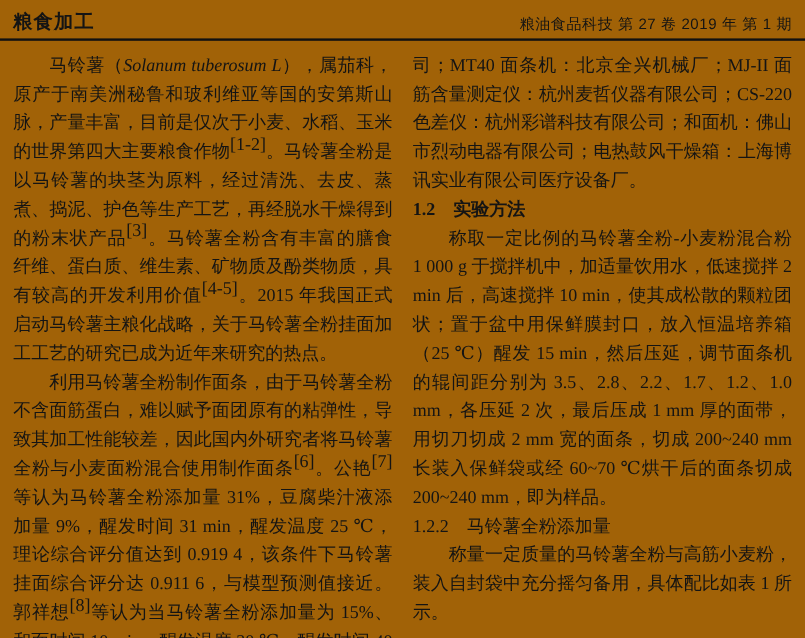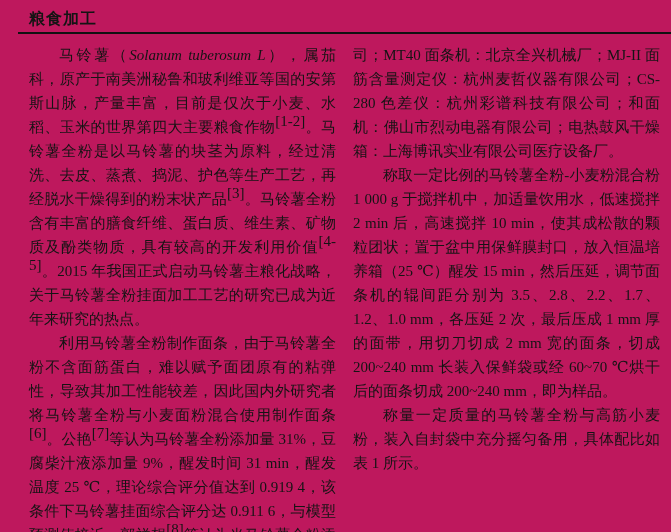--- a/index.html
+++ b/index.html
@@ -1,25 +1,24 @@
 <!DOCTYPE html>
 <html lang="zh"><head>
 <meta charset="utf-8">
 <style>
   html, body { margin: 0; padding: 0; background: #e9e9e9; }
   .page {
     position: relative;
     width: 671px;
     height: 532px;
     margin: 0 auto;
-    background: #be185d;
+    background: #a16207;
     overflow: hidden;
     color: #141414;
     box-sizing: border-box;
-    padding-left: 18px;
   }
   .page-header {
     display: flex;
     justify-content: space-between;
     align-items: flex-end;
     padding: 10px 11px 4px 11px;
     border-bottom: 2px solid #111111;
   }
   .section-label {
     font-family: "Liberation Sans", "DejaVu Sans", sans-serif;
@@ -56,25 +55,28 @@
     vertical-align: super;
   }
   i.latin { font-style: italic; }
 </style>
 </head>
 <body>
 
 <div class="page">
   <div class="page-header">
     <span class="section-label">粮食加工</span>
+    <span class="journal-info">粮油食品科技 第 27 卷 2019 年 第 1 期</span>
   </div>
   <div class="columns">
     <div class="col">
         <p class="para-indent"><span>马铃薯（</span><i class="latin">Solanum tuberosum L</i><span>），属茄科，原产于南美洲秘鲁和玻利维亚等国的安第斯山脉，产量丰富，目前是仅次于小麦、水稻、玉米的世界第四大主要粮食作物</span><sup class="cite">[1-2]</sup><span>。马铃薯全粉是以马铃薯的块茎为原料，经过清洗、去皮、蒸煮、捣泥、护色等生产工艺，再经脱水干燥得到的粉末状产品</span><sup class="cite">[3]</sup><span>。马铃薯全粉含有丰富的膳食纤维、蛋白质、维生素、矿物质及酚类物质，具有较高的开发利用价值</span><sup class="cite">[4-5]</sup><span>。2015 年我国正式启动马铃薯主粮化战略，关于马铃薯全粉挂面加工工艺的研究已成为近年来研究的热点。</span></p>
         <p class="para-indent"><span>利用马铃薯全粉制作面条，由于马铃薯全粉不含面筋蛋白，难以赋予面团原有的粘弹性，导致其加工性能较差，因此国内外研究者将马铃薯全粉与小麦面粉混合使用制作面条</span><sup class="cite">[6]</sup><span>。公艳</span><sup class="cite">[7]</sup><span>等认为马铃薯全粉添加量 31%，豆腐柴汁液添加量 9%，醒发时间 31 min，醒发温度 25 ℃，理论综合评分值达到 0.919 4，该条件下马铃薯挂面综合评分达 0.911 6，与模型预测值接近。郭祥想</span><sup class="cite">[8]</sup><span>等认为当马铃薯全粉添加量为 15%、和面时间 10 min、醒发温度 30 ℃、醒发时间 40 min 时</span></p>
       </div>
     <div class="col">
-        <p class="para"><span>司；MT40 面条机：北京全兴机械厂；MJ-II 面筋含量测定仪：杭州麦哲仪器有限公司；CS-280 色差仪：杭州彩谱科技有限公司；和面机：佛山市烈动电器有限公司；电热鼓风干燥箱：上海博讯实业有限公司医疗设备厂。</span></p>
+        <p class="para"><span>司；MT40 面条机：北京全兴机械厂；MJ-II 面筋含量测定仪：杭州麦哲仪器有限公司；CS-220 色差仪：杭州彩谱科技有限公司；和面机：佛山市烈动电器有限公司；电热鼓风干燥箱：上海博讯实业有限公司医疗设备厂。</span></p>
+        <p class="h1"><span>1.2　实验方法</span></p>
         <p class="para-indent"><span>称取一定比例的马铃薯全粉-小麦粉混合粉 1 000 g 于搅拌机中，加适量饮用水，低速搅拌 2 min 后，高速搅拌 10 min，使其成松散的颗粒团状；置于盆中用保鲜膜封口，放入恒温培养箱（25 ℃）醒发 15 min，然后压延，调节面条机的辊间距分别为 3.5、2.8、2.2、1.7、1.2、1.0 mm，各压延 2 次，最后压成 1 mm 厚的面带，用切刀切成 2 mm 宽的面条，切成 200~240 mm 长装入保鲜袋或经 60~70 ℃烘干后的面条切成 200~240 mm，即为样品。</span></p>
+        <p class="h2"><span>1.2.2　马铃薯全粉添加量</span></p>
         <p class="para-indent"><span>称量一定质量的马铃薯全粉与高筋小麦粉，装入自封袋中充分摇匀备用，具体配比如表 1 所示。</span></p>
       </div>
   </div>
 </div>
 
 </body></html>

